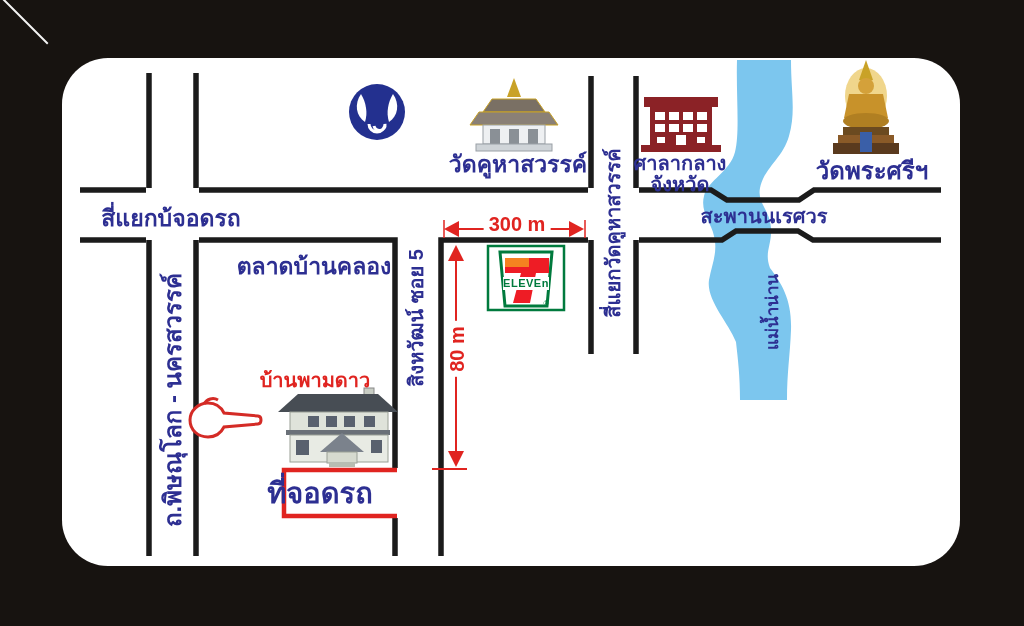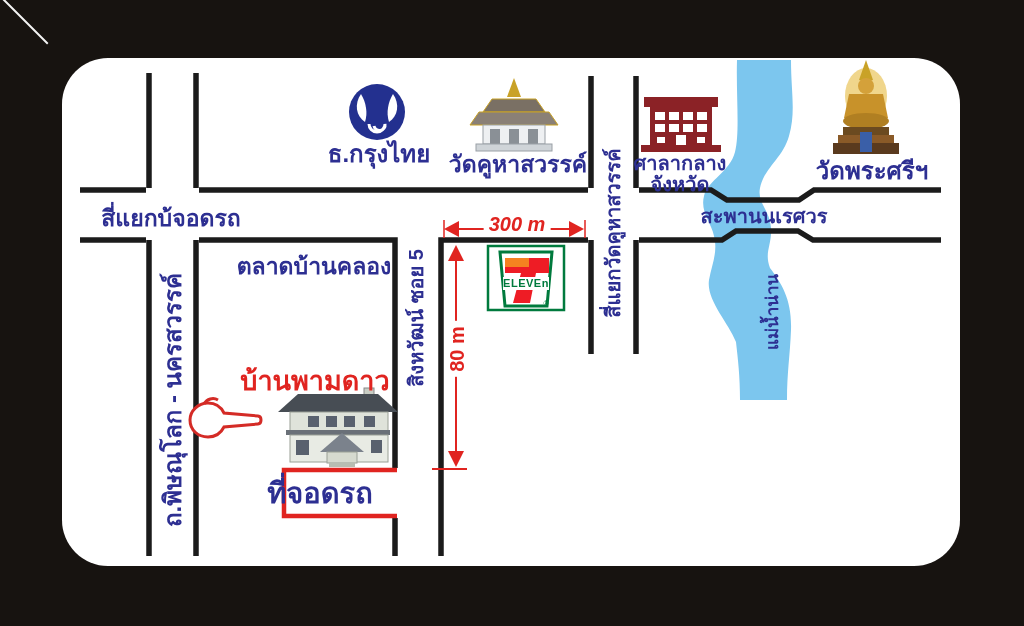--- a/index.html
+++ b/index.html
@@ -6,21 +6,21 @@
   body{width:1024px;height:626px;background:#171310;font-family:"Liberation Sans",sans-serif;}
   #stage{position:relative;width:1024px;height:626px;background:#171310;overflow:hidden;}
   .crop-mark{position:absolute;left:-12px;top:18px;width:70px;height:2px;background:#f5f5f5;transform:rotate(45deg);}
   .card{position:absolute;left:62px;top:58px;width:898px;height:508px;background:#ffffff;border-radius:46px;}
   svg.layer{position:absolute;left:0;top:0;width:1024px;height:626px;}
   .lbl{position:absolute;transform:translate(-50%,-50%);white-space:nowrap;color:#2d2f92;font-weight:bold;text-align:center;z-index:5;}
   .vlbl{position:absolute;transform:translate(-50%,-50%) rotate(-90deg);white-space:nowrap;color:#2d2f92;font-weight:bold;z-index:5;}
   .red{color:#e02420;}
   .wbg{background:#ffffff;padding:0 5px;}
   .f24{font-size:24px;} .f23{font-size:23px;}
-  .f20{font-size:20px;} .f17{font-size:17px;} .f27{font-size:27px;} .f29{font-size:29px;}
+  .f20{font-size:20px;} .f17{font-size:17px;} .f27{font-size:20px;} .f29{font-size:29px;}
   .two-line{line-height:21px;}
 </style>
 </head>
 <body>
 
 <div id="stage">
 
   <div class="crop-mark"></div>
   <div class="card"></div>
 
@@ -131,32 +131,31 @@
       <rect x="329" y="463" width="26" height="4" fill="#b8bdb2"></rect>
     </g>
 
     <g stroke="#d42b26" stroke-width="3" fill="#ffffff">
       <path d="M258,416 l-34,-3 c-3,-6 -9,-10 -16,-10 c-10,0 -18,8 -18,17 c0,10 8,17 18,17
                c7,0 13,-4 16,-10 l34,-3 c4,-0.4 4,-7.6 0,-8 z"></path>
       <path d="M204,404 c3,-5 9,-7 14,-4" fill="none"></path>
     </g>
   </svg>
 
-  <div class="lbl f24" style="left:379px;top:153px;">ธ.กรุงไทย</div>
   <div class="lbl f20 two-line" style="left:680px;top:174px;">
     <div>ศาลากลาง</div>
     <div>จังหวัด</div>
   </div>
   <div class="lbl f23" style="left:518px;top:164px;">วัดคูหาสวรรค์</div>
   <div class="lbl f24" style="left:872px;top:170px;">วัดพระศรีฯ</div>
   <div class="lbl f23" style="left:171px;top:218px;">สี่แยกบ้จอดรถ</div>
   <div class="lbl f20" style="left:764px;top:216px;">สะพานนเรศวร</div>
   <div class="lbl f23" style="left:314px;top:266px;">ตลาดบ้านคลอง</div>
   <div class="vlbl f20" style="left:613px;top:233px;">สี่แยกวัดคูหาสวรรค์</div>
   <div class="vlbl f20" style="left:416px;top:318px;">สิงหวัฒน์ ซอย 5</div>
   <div class="vlbl f17" style="left:771px;top:312px;">แม่น้ำน่าน</div>
   <div class="lbl f27 red" style="left:315px;top:380px;">บ้านพามดาว</div>
   <div class="lbl f29" style="left:320px;top:493px;">ที่จอดรถ</div>
   <div class="vlbl f24" style="left:172px;top:400px;">ถ.พิษณุโลก - นครสวรรค์</div>
-  <div class="lbl f20 red wbg" style="left:517px;top:224px;font-style:italic;">300 m</div>
+  <div class="lbl f20 red wbg" style="left:517px;top:224px;">300 m</div>
   <div class="vlbl f20 red wbg" style="left:457px;top:349px;">80 m</div>
 
 </div>
 
 </body></html>

